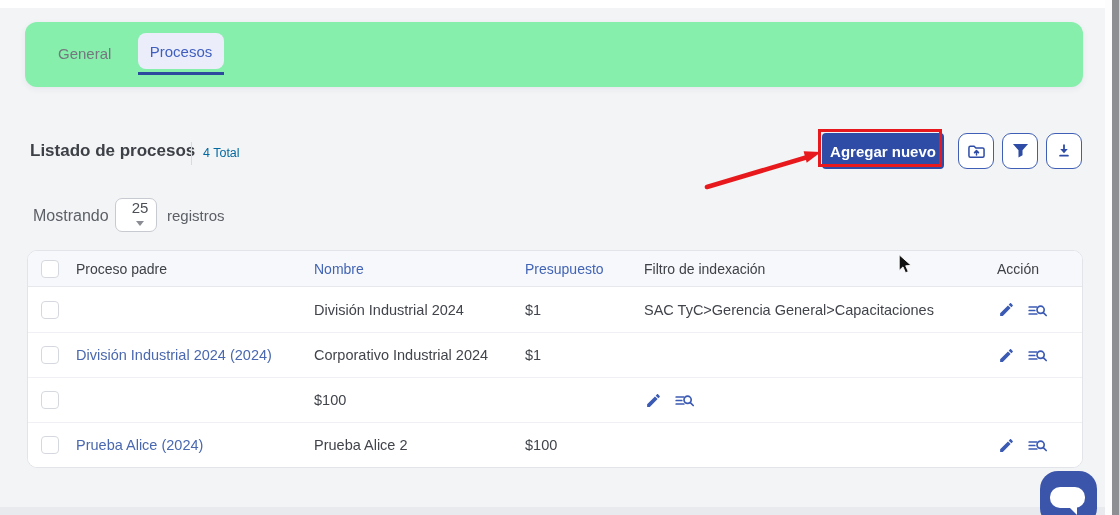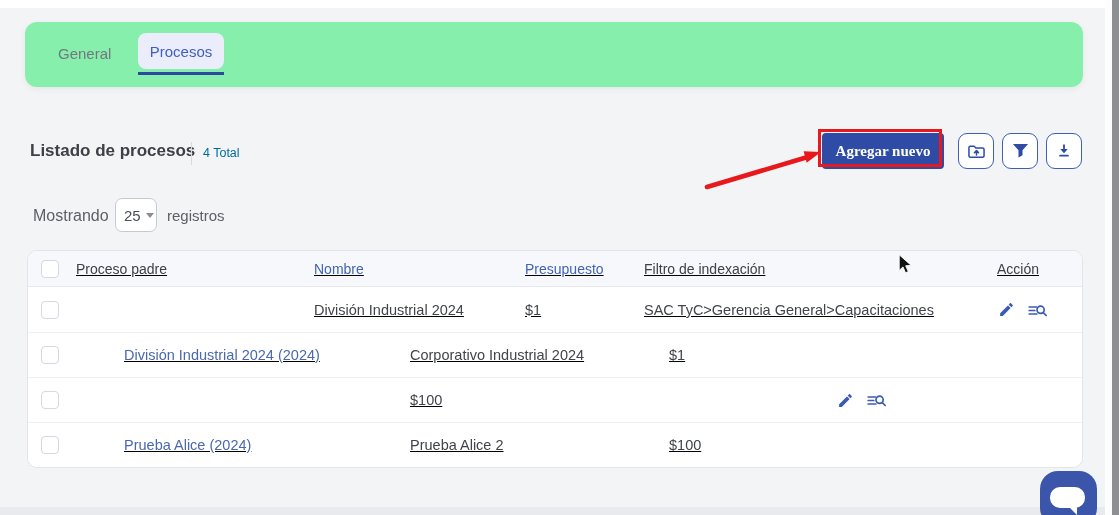--- a/index.html
+++ b/index.html
@@ -29,54 +29,54 @@
 
   
   .page-title { position:absolute; left:30px; top:141px; font-size:17px; font-weight:700; color:#3d4046; }
   .title-divider { position:absolute; left:191px; top:142px; width:1px; height:23px; background:#d8dadf; }
   .total-badge { position:absolute; left:203px; top:146px; font-size:12.5px; color:#0369a1; }
 
   
   .add-btn {
     position:absolute; left:822px; top:133px; width:122px; height:36px;
     background:#2e4ca6; color:#fff; font-size:15px; font-weight:700;
-    font-family:Liberation Serif, serif;
+    font-family:Liberation Sans, sans-serif;
     border:none; border-radius:4px; cursor:pointer;
   }
   .annotation-rect {
     position:absolute; left:818px; top:129px; width:124px; height:38px;
     border:3px solid #e8191c; z-index:6; pointer-events:none;
   }
   .annotation-arrow { position:absolute; left:700px; top:142px; z-index:6; pointer-events:none; }
   .icon-btn {
     position:absolute; top:133px; width:36px; height:36px; background:#fff;
     border:1.5px solid #3f5eb5; border-radius:9px; color:#2e4ca6;
     display:flex; align-items:center; justify-content:center; cursor:pointer;
   }
   .icon-btn.b1 { left:958px; } .icon-btn.b2 { left:1002px; } .icon-btn.b3 { left:1046px; }
 
   
   .showing-prefix { position:absolute; left:33px; top:207px; font-size:16px; color:#5c6066; }
   .page-size {
     position:absolute; left:115px; top:198px; width:42px; height:34px; background:#fff;
     border:1px solid #c7cad0; border-radius:7px; display:flex; align-items:center;
-    padding-left:8px; gap:5px; font-size:15px; color:#4b4f56; cursor:pointer;
+    padding-left:8px; gap:5px; font-size:15px; color:#4b4f56; cursor:pointer;flex-direction:column;
   }
   .caret { width:0; height:0; border-left:4px solid transparent; border-right:4px solid transparent; border-top:5px solid #8a8d93; }
   .showing-suffix { position:absolute; left:167px; top:207px; font-size:15px; color:#5c6066; }
 
   
   .table-card {
     position:absolute; left:27px; top:250px; width:1056px; height:218px;
-    background:#fff; border:1px solid #e2e4e9; border-radius:10px; overflow:hidden;text-decoration:underline;
+    background:#fff; border:1px solid #e2e4e9; border-radius:10px; overflow:hidden;
   }
   .thead, .trow { display:grid; grid-template-columns:46px 238px 211px 119px 353px 1fr; align-items:center; }
   .thead { height:36px; background:#f7f8fb; border-bottom:1px solid #e6e8ec; font-size:14px; color:#3e4147; }
   .trow { height:45px; font-size:14.5px; color:#41444b; background:#fff; }
-  .trow + .trow { border-top:1px solid #eef0f3;gap:48px; }
+  .trow + .trow { border-top:1px solid #eef0f3; }
   .cell { padding-left:2px; white-space:nowrap; overflow:hidden; }
   .accent { color:#4164b6; cursor:pointer; }
   .link { color:#4a68b0; cursor:pointer; }
   .checkbox {
     width:18px; height:18px; margin-left:11px; background:#fff;
     border:1.5px solid #d5d8de; border-radius:4px; cursor:pointer;
   }
   .actions { display:flex; align-items:center; gap:13px; padding-left:3px; color:#3b5ab3; }
   .actions .act { cursor:pointer; display:flex; align-items:center; }
 

